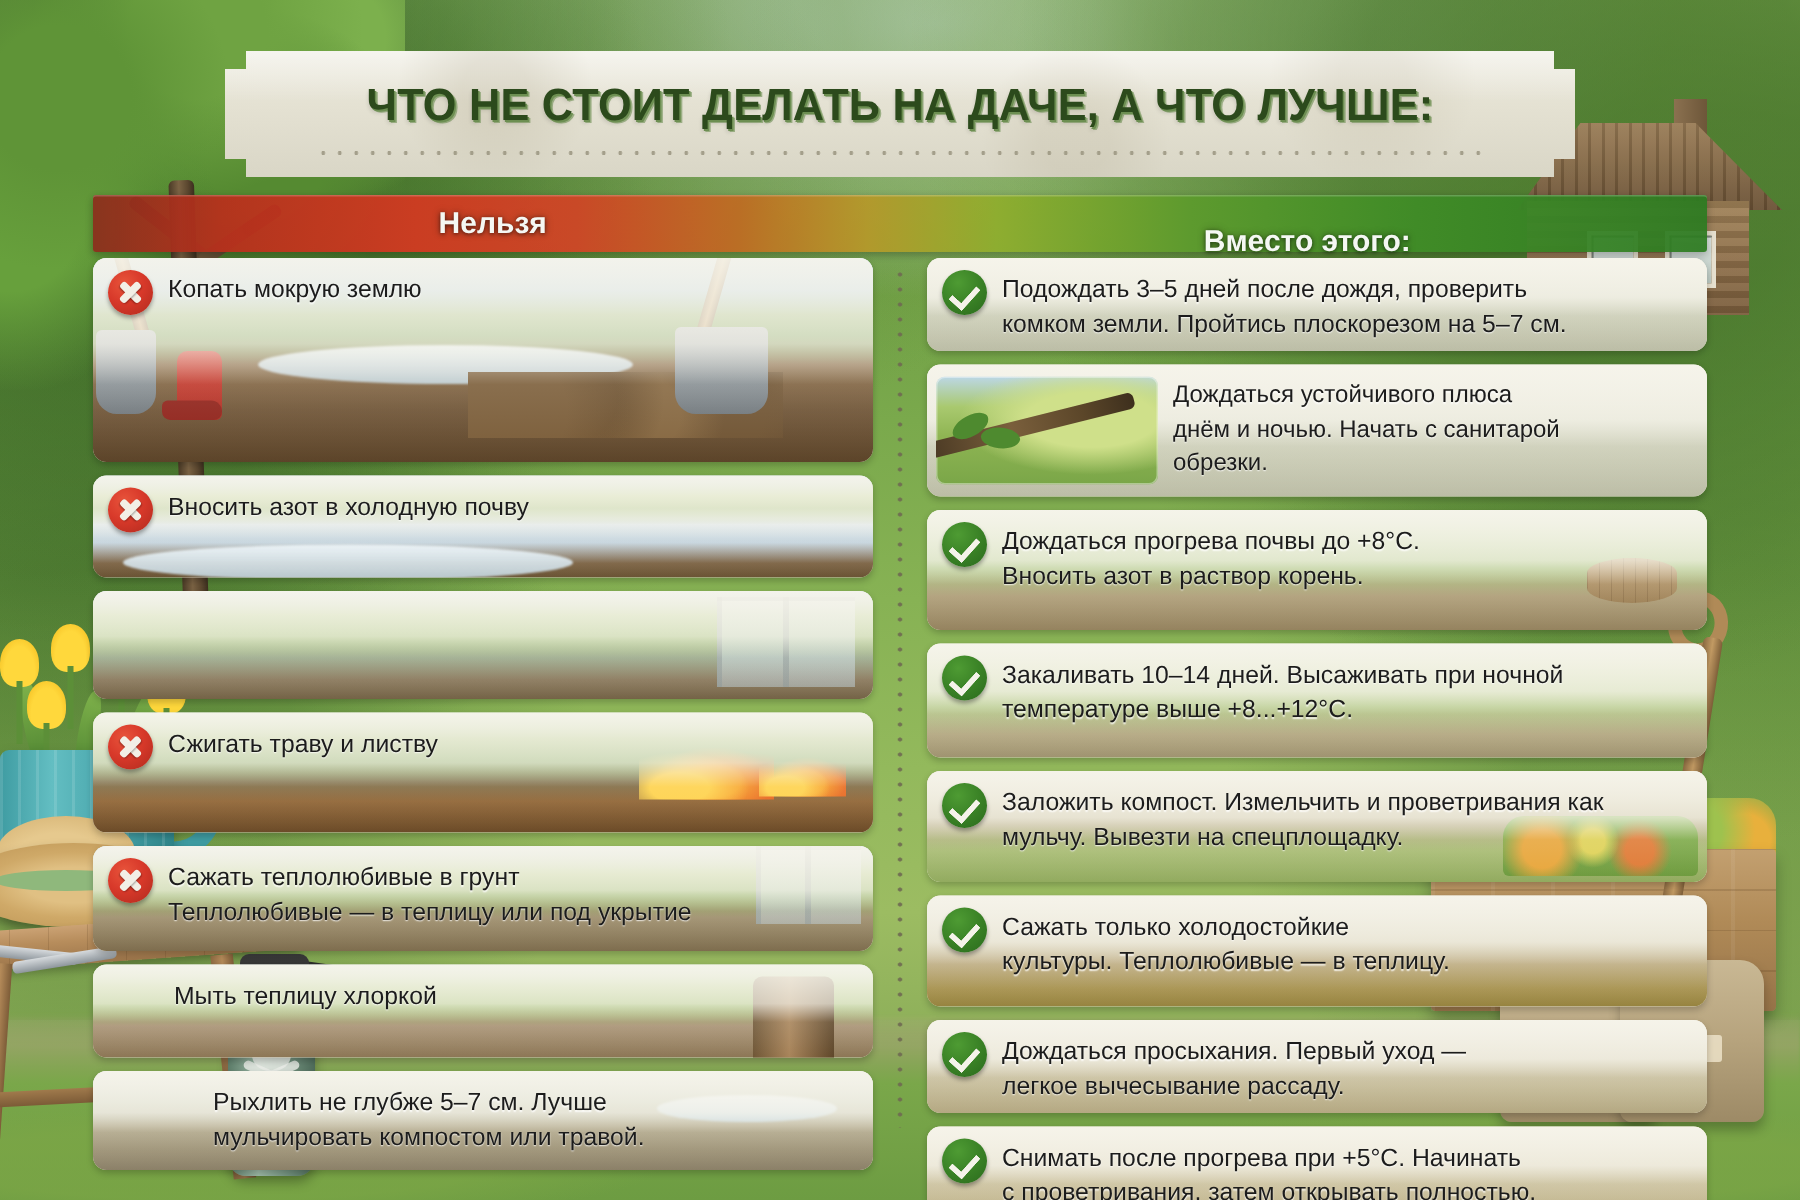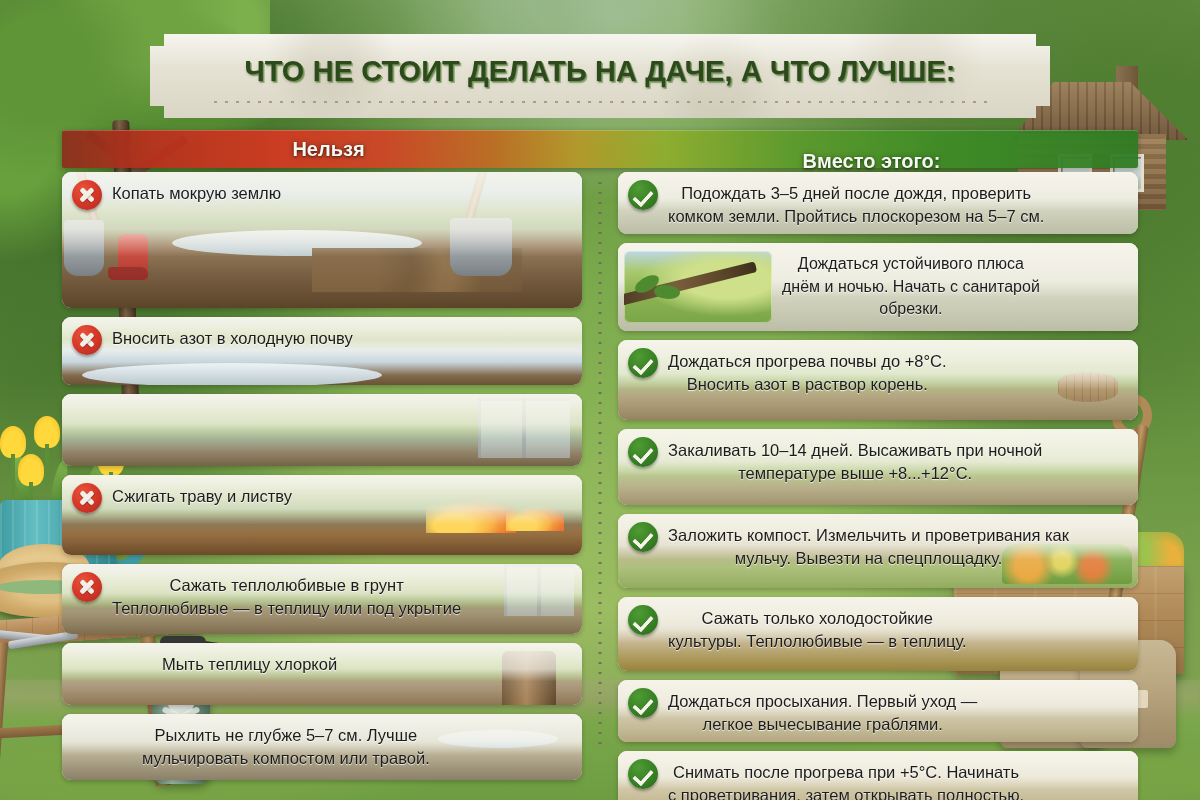--- a/index.html
+++ b/index.html
@@ -322,21 +322,21 @@
     text-shadow: 0 1px 3px rgba(0,0,0,.6), 0 0 6px rgba(0,0,0,.3);
   }
   .colbar-title.left { left: 0; width: 533px; text-align: center; }
   .colbar-title.right { right: 0; width: 533px; text-align: center; margin-top: 12px; }
 
   
   .columns {
     position: absolute; left: 62px; top: 172px; width: 1076px; height: 586px;
     display: flex;
   }
-  .col { position: relative; text-align: center; }
+  .col { position: relative; }
   .col-left { width: 520px; }
   .col-spacer { width: 36px; position: relative; }
   .divider {
     position:absolute; left: 50%; top: 6px; bottom: 6px; width: 3px;
     transform: translateX(-50%);
     background-image: radial-gradient(circle, #6f6a52 0 1.3px, transparent 1.5px);
     background-size: 3px 10px;
     background-repeat: repeat-y;
     opacity: .9;
   }
@@ -601,21 +601,21 @@
           <span class="ln">Теплолюбивые — в теплицу или под укрытие</span>
         </div>
       </div>
     </div>
 
     <div class="card" style="height:62px">
       <div class="card-photo p-tree">
         <div class="prop trunk-big" style="right:26px; top:8px;"></div>
       </div>
       <div class="card-wash"></div>
-      <div class="card-body" style="padding-left:100px">
+      <div class="card-body" style="padding-left:54px">
         <div class="card-text">
           <span class="ln">Мыть теплицу хлоркой</span>
         </div>
       </div>
     </div>
 
     <div class="card" style="height:66px">
       <div class="card-photo p-loose">
         <div class="prop water" style="right:24px; top:16px; width:120px; height:18px;"></div>
       </div>
@@ -717,21 +717,21 @@
       </div>
     </div>
 
     <div class="card" style="height:62px">
       <div class="card-photo p-dry"></div>
       <div class="card-wash"></div>
       <div class="card-body">
         <div class="ico ico-check"></div>
         <div class="card-text">
           <span class="ln">Дождаться просыхания. Первый уход —</span>
-          <span class="ln">легкое вычесывание граблями.</span>
+          <span class="ln">легкое вычесывание рассаду.</span>
         </div>
       </div>
     </div>
 
     <div class="card" style="height:62px">
       <div class="card-photo p-vent"></div>
       <div class="card-wash"></div>
       <div class="card-body">
         <div class="ico ico-check"></div>
         <div class="card-text">

